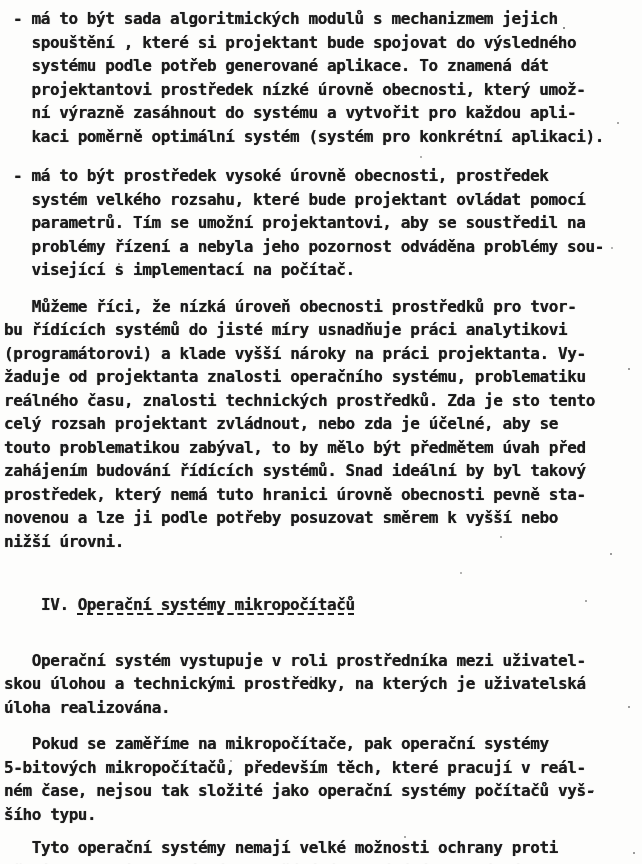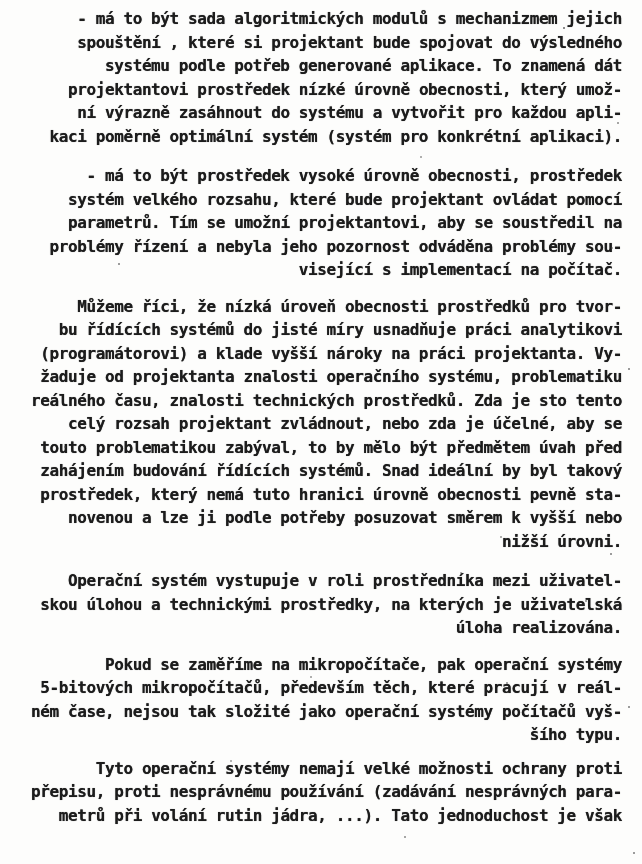--- a/index.html
+++ b/index.html
@@ -7,29 +7,28 @@
     margin: 0;
     padding: 0;
     background: #e8e8e6;
   }
   .page {
     position: relative;
     width: 642px;
     height: 864px;
     margin: 0;
     box-sizing: border-box;
-    padding: 7px 20px 0 4px;
+    padding: 7px 8px 0 4px;
     background: #fdfdfc;
     color: #1c1c1c;
     font-family: "DejaVu Sans Mono", "Liberation Mono", monospace;
     font-size: 16px;
     line-height: 23.5px;
     font-weight: 700;
     overflow: hidden;
-    text-align: right;
   }
   .block {
     white-space: pre;
     margin: 0 0 13px 0;
     text-shadow: 0 0 0.7px rgba(10,10,10,0.75);
     letter-spacing: -0.4px;
   }
   .bullet { padding-left: 9px; }
   .mb-lg { margin-bottom: 16px; }
   .mb-md { margin-bottom: 13px; }
@@ -104,20 +103,23 @@
 (programátorovi) a klade vyšší nároky na práci projektanta. Vy-
 žaduje od projektanta znalosti operačního systému, problematiku
 reálného času, znalosti technických prostředků. Zda je sto tento
 celý rozsah projektant zvládnout, nebo zda je účelné, aby se
 touto problematikou zabýval, to by mělo být předmětem úvah před
 zahájením budování řídících systémů. Snad ideální by byl takový
 prostředek, který nemá tuto hranici úrovně obecnosti pevně sta-
 novenou a lze ji podle potřeby posuzovat směrem k vyšší nebo
 nižší úrovni.</div>
 
+  <h2 class="heading">
+    <span class="num">IV.</span><span class="title-underlined">Operační systémy mikropočítačů</span>
+  </h2>
 
   <div class="block mb-md">   Operační systém vystupuje v roli prostředníka mezi uživatel-
 skou úlohou a technickými prostředky, na kterých je uživatelská
 úloha realizována.</div>
 
   <div class="block mb-sm">   Pokud se zaměříme na mikropočítače, pak operační systémy
 5-bitových mikropočítačů, především těch, které pracují v reál-
 ném čase, nejsou tak složité jako operační systémy počítačů vyš-
 šího typu.</div>
 

